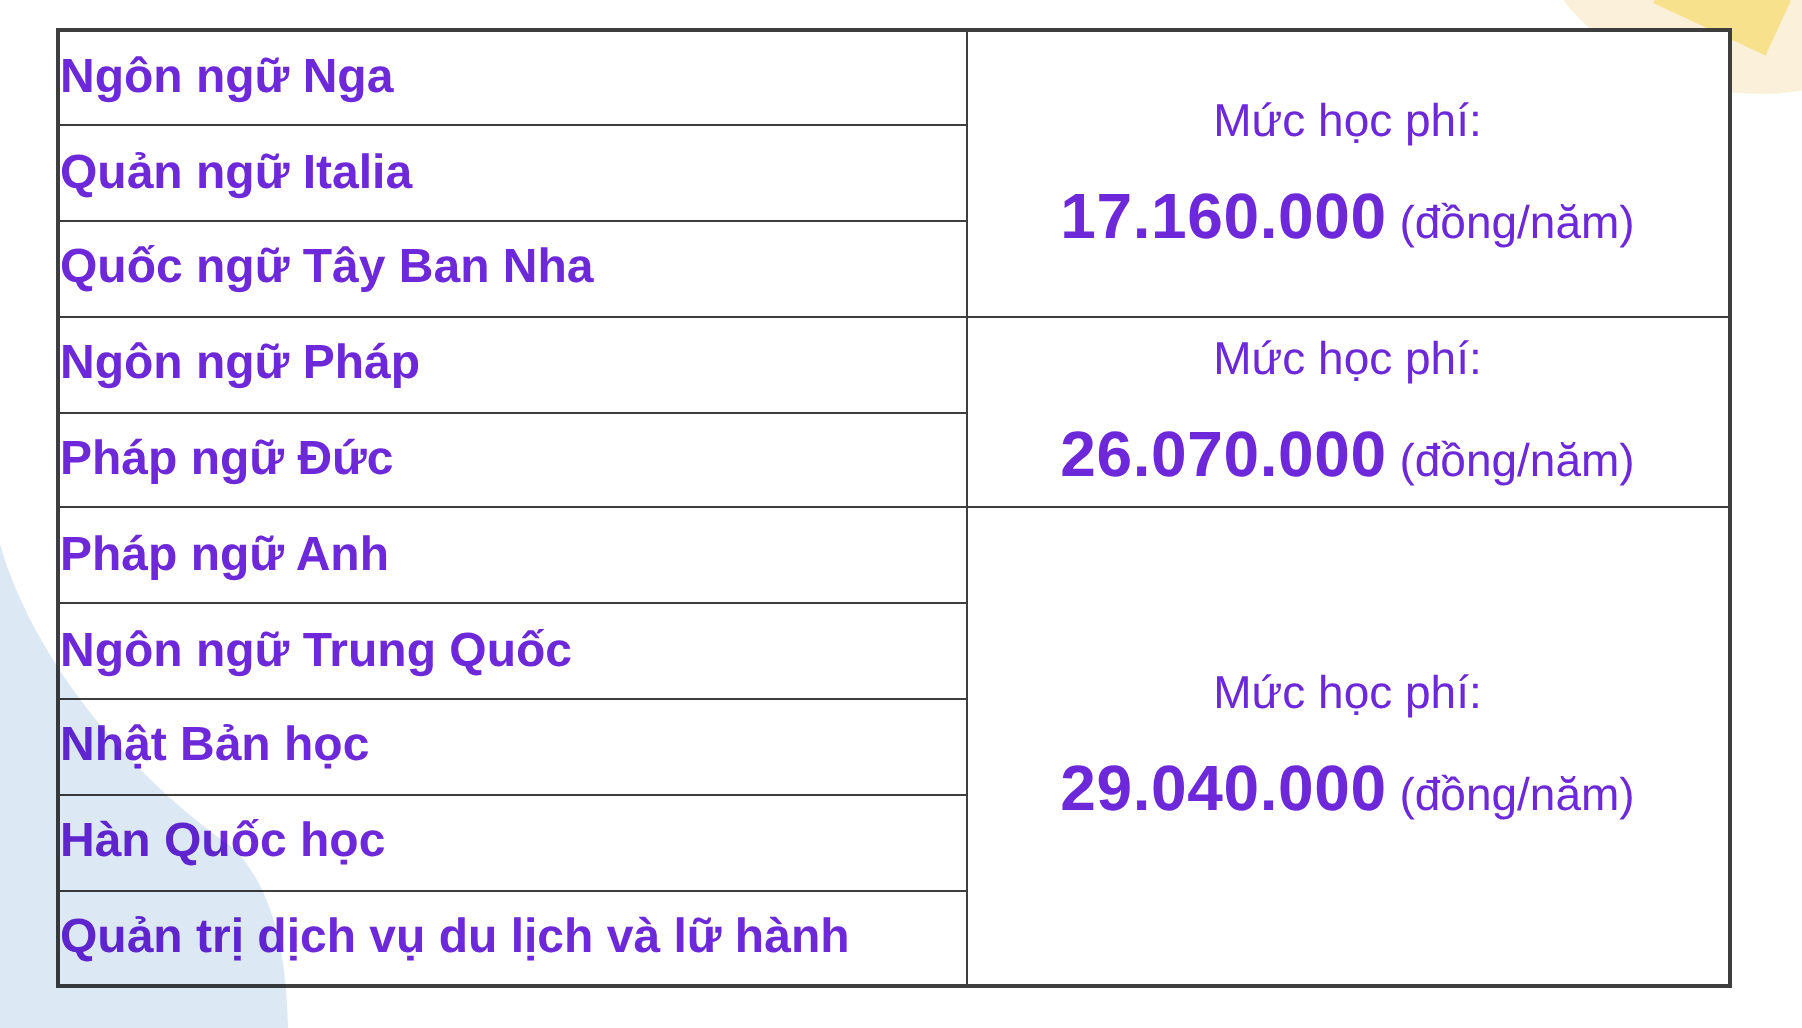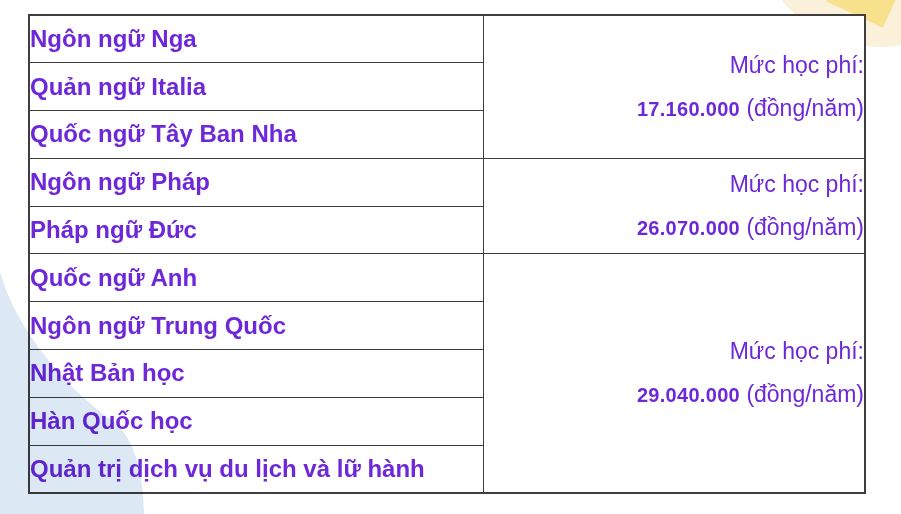--- a/index.html
+++ b/index.html
@@ -66,35 +66,35 @@
     padding: 0;
   }
   td.prog {
     font-weight: 700;
     font-size: 24px;
     padding: 0 8px 0 14px;
     vertical-align: middle;
     white-space: nowrap;
   }
   td.fee {
-    text-align: right;
+    text-align: center;
     vertical-align: middle;
   }
   .fee-label {
     font-size: 23px;
     font-weight: 400;
     margin-bottom: 16px;
   }
   .fee-line {
     font-size: 23px;
     font-weight: 400;
     white-space: nowrap;
   }
   .fee-line b {
-    font-size: 20px;
+    font-size: 32px;
     font-weight: 700;
     letter-spacing: 0.3px;
   }
 </style>
 </head>
 <body>
 
 <div class="stage">
 
   <div class="cream-circle"></div>
@@ -126,21 +126,21 @@
         <td class="fee" rowspan="2">
           <div class="fee-label">Mức học phí:</div>
           <div class="fee-line"><b>26.070.000</b> <span>(đồng/năm)</span></div>
         </td>
       </tr>
       <tr>
         <td class="prog">Pháp ngữ Đức</td>
       </tr>
 
       <tr>
-        <td class="prog">Quốc ngữ Anh</td>
+        <td class="prog">Pháp ngữ Anh</td>
         <td class="fee" rowspan="5">
           <div class="fee-label">Mức học phí:</div>
           <div class="fee-line"><b>29.040.000</b> <span>(đồng/năm)</span></div>
         </td>
       </tr>
       <tr>
         <td class="prog">Ngôn ngữ Trung Quốc</td>
       </tr>
       <tr>
         <td class="prog">Nhật Bản học</td>

